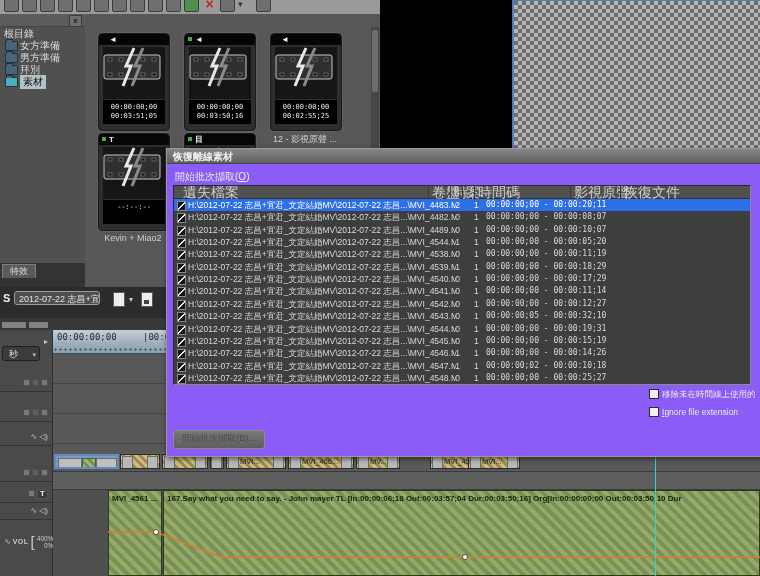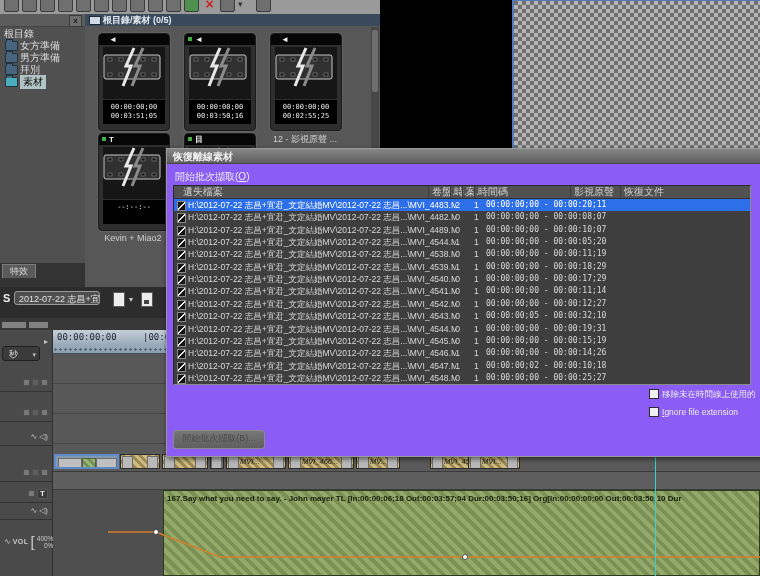--- a/index.html
+++ b/index.html
@@ -73,21 +73,21 @@
   .tchar{color:#e8e8e8;font-size:8px;font-weight:bold;background:#3a3a3a;border:1px solid #555;padding:0 2px;line-height:8px;}
   #ruler{position:absolute;left:53px;top:12px;width:707px;height:24px;
     background:linear-gradient(#c6cfd7,#9cadba 60%,#8da0ae);border-bottom:1px solid #3c4c5a;box-sizing:border-box;}
   #ruler .tc{position:absolute;left:4px;top:2px;color:#17222e;font-size:9px;
     font-family:"DejaVu Sans Mono","Liberation Mono",monospace;}
   #ruler .tc2{position:absolute;left:90px;top:2px;color:#17222e;font-size:9px;font-family:"DejaVu Sans Mono","Liberation Mono",monospace;}
   #ruler .dots{position:absolute;left:0;bottom:1px;width:100%;height:5px;
     background-image:radial-gradient(#51677a 35%,transparent 40%);background-size:5px 5px;}
   #tl-tracks{position:absolute;left:53px;top:36px;width:707px;height:98px;
     background:repeating-linear-gradient(#585858 0 29px,#464646 29px 30px);}
-  #clips-row{position:absolute;left:53px;top:134px;width:707px;height:20px;background:#5a5a5a;border-bottom:1px solid #3a3a3a;box-sizing:border-box;font-style:italic;}
+  #clips-row{position:absolute;left:53px;top:134px;width:707px;height:20px;background:#5a5a5a;border-bottom:1px solid #3a3a3a;box-sizing:border-box;}
   .clip{position:absolute;top:2px;height:15px;border:1px solid #2a2a2a;box-sizing:border-box;overflow:hidden;}
   .clip.hatch{background:repeating-linear-gradient(45deg,#cdbb80 0 3px,#9c8a52 3px 6px);}
   .clip.black{background:#0d0d0d;}
   .clip.selected{border:2px solid #5e8cc8;background:#8399b1;}
   .clip .cap{position:absolute;top:1px;width:9px;height:11px;background:#b9b9b9;border:1px solid #6d6d6d;}
   .clip .capL{left:1px;} .clip .capR{right:1px;}
   .clip .clbl{position:absolute;left:13px;top:2px;font-size:7.5px;color:#1c1c1c;white-space:nowrap;}
   .selblock{position:absolute;top:2px;height:9px;}
   .selgrey{background:#bfbfbf;border:1px solid #6d6d6d;}
   .selgreen{background:repeating-linear-gradient(45deg,#9ab873 0 3px,#74905a 3px 6px);border:1px solid #4c6039;}
@@ -104,21 +104,21 @@
   #vol-wrap .vals{font-size:6.5px;line-height:7px;text-align:right;}
   
   #dialog{left:166px;top:148px;width:591px;height:307px;background:#8b5cf6;border:1px solid #9a9a9a;
     box-shadow:1px 2px 5px rgba(0,0,0,.55);z-index:10;padding-left:8px;}
   #dlg-title{position:absolute;left:0;top:0;width:100%;height:15px;background:linear-gradient(#868686,#5f5f5f);
     border-bottom:1px solid #474747;color:#f2f2f2;font-size:10px;font-weight:bold;line-height:15px;padding-left:6px;box-sizing:border-box;}
   #dlg-listlabel{position:absolute;left:8px;top:21px;color:#ececec;font-size:10px;}
   #dlg-list{position:absolute;left:6px;top:36px;width:578px;height:200px;background:#3e3e3e;
     border:1px solid #292929;border-right-color:#8a8a8a;border-bottom-color:#8a8a8a;box-sizing:border-box;overflow:hidden;}
   #dlg-colhdr{position:absolute;left:0;top:0;width:100%;height:12px;background:#515151;border-bottom:1px solid #303030;}
-  .colcell{position:absolute;top:0;color:#cfcfcf;font-size:10px;line-height:12px;white-space:nowrap;border-left:1px solid #3a3a3a;padding-left:3px;}
+  .colcell{position:absolute;top:0;color:#cfcfcf;font-size:14px;line-height:12px;white-space:nowrap;border-left:1px solid #3a3a3a;padding-left:3px;}
   #dlg-rows{position:absolute;left:0;top:13px;width:100%;height:185px;}
   .dlg-row{position:absolute;left:0;width:100%;height:12.35px;color:#d9d9d9;font-size:8.5px;line-height:12px;white-space:nowrap;}
   .dlg-row.sel{background:#2d6fe8;color:#fff;}
   .clipico{position:absolute;left:3px;top:2px;width:7px;height:8px;border:1px solid #8a8a8a;
     background:linear-gradient(135deg,#151515 45%,#ececec 45% 55%,#151515 55%);}
   .rp{position:absolute;left:14px;top:0;width:268px;overflow:hidden;}
   .rr{position:absolute;left:272px;top:0;width:14px;text-align:right;}
   .rc{position:absolute;left:300px;top:0;}
   .rt{position:absolute;left:312px;top:0;font-family:"DejaVu Sans Mono","Liberation Mono",monospace;font-size:8px;}
   .ckrow{position:absolute;left:482px;width:110px;height:10px;color:#ececec;font-size:8.5px;line-height:10px;white-space:nowrap;}
@@ -177,24 +177,20 @@
             <div class="lbl">素材</div>
           </div>
         </div>
     </div>
     <div id="fx-tab">
       <span class="tab">特效</span>
     </div>
   </div>
 
   <div id="bin" class="abs">
-    <div id="bin-header">
-      <span id="bin-folder"></span>
-      <span class="txt">根目錄/素材 (0/5)</span>
-    </div>
     <div id="bin-body">
         <div class="thumb" style="left: 13px; top: 19px;">
           <div class="thumb-top">
             <div class="marker">◄</div>
           </div>
           <div class="thumb-img"><svg width="58" height="40" viewBox="0 0 58 40">
               <rect x="1" y="8" width="56" height="24" rx="2" fill="#303030" stroke="#c4c4c4"></rect>
               <rect x="5" y="11" width="4" height="3" fill="#181818" stroke="#999" stroke-width="0.5"></rect>
               <rect x="16" y="11" width="4" height="3" fill="#181818" stroke="#999" stroke-width="0.5"></rect>
               <rect x="38" y="11" width="4" height="3" fill="#181818" stroke="#999" stroke-width="0.5"></rect>
@@ -409,20 +405,23 @@
           <span class="clbl">MVI_45...</span>
         </div>
         <div class="clip hatch" style="left: 415px; width: 52px;">
           <div class="cap capL"></div>
           <div class="cap capR"></div>
           <span class="clbl">MVI...</span>
         </div>
       </div>
     <div id="grey-row"></div>
     <div id="audio-area">
+      <div class="aclip" style="left:55px;width:54px;">
+        <span class="atxt">MVI_4561 ...</span>
+      </div>
       <div class="aclip" style="left:110px;width:597px;">
         <span class="atxt">167.Say what you need to say. - John mayer   TL [In:00:00:06;18 Out:00:03:57;04 Dur:00:03:50;16]   Org[In:00:00:00;00 Out:00:03:50;10 Dur</span>
       </div>
       <svg id="envelope" viewBox="0 0 652 86">
         <polyline points="0,42 48,42 112,67 652,67" fill="none" stroke="#d57f2a" stroke-width="1.5"></polyline>
         <circle cx="48" cy="42" r="2.5" fill="#fff" stroke="#333" stroke-width="0.8"></circle>
         <circle cx="357" cy="67" r="2.5" fill="#fff" stroke="#333" stroke-width="0.8"></circle>
       </svg>
     </div>
     <div id="playhead"></div>

